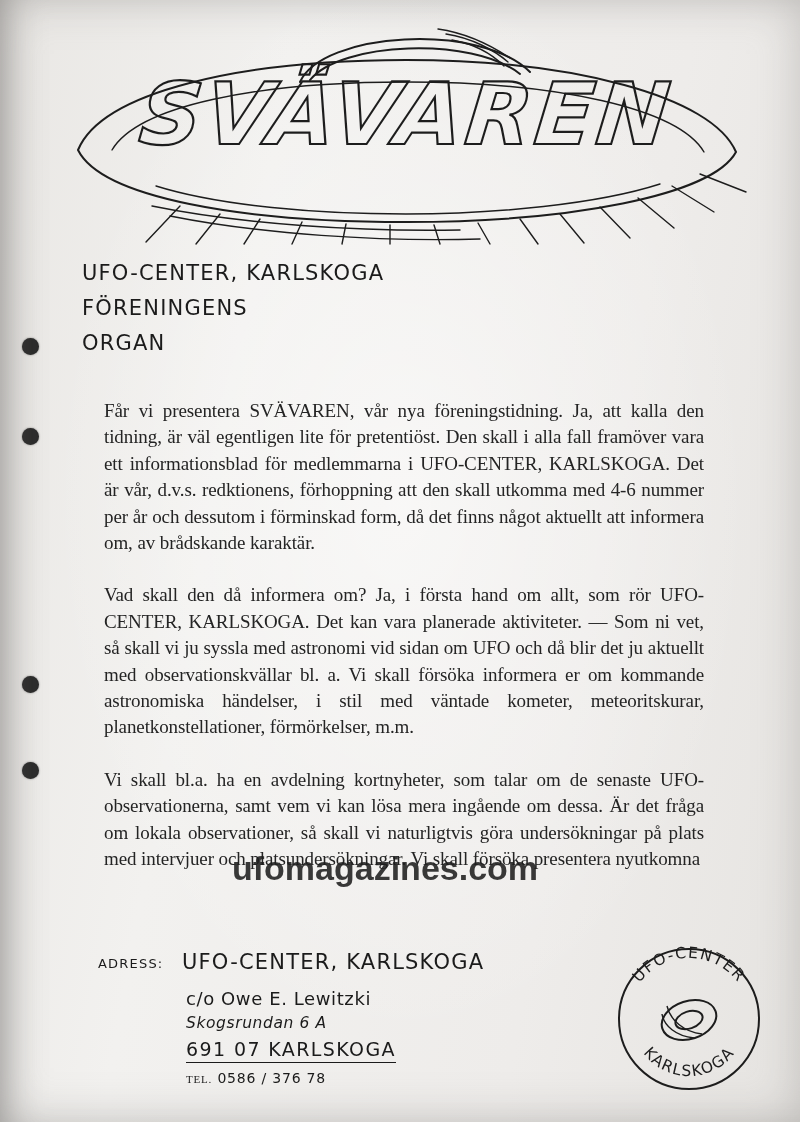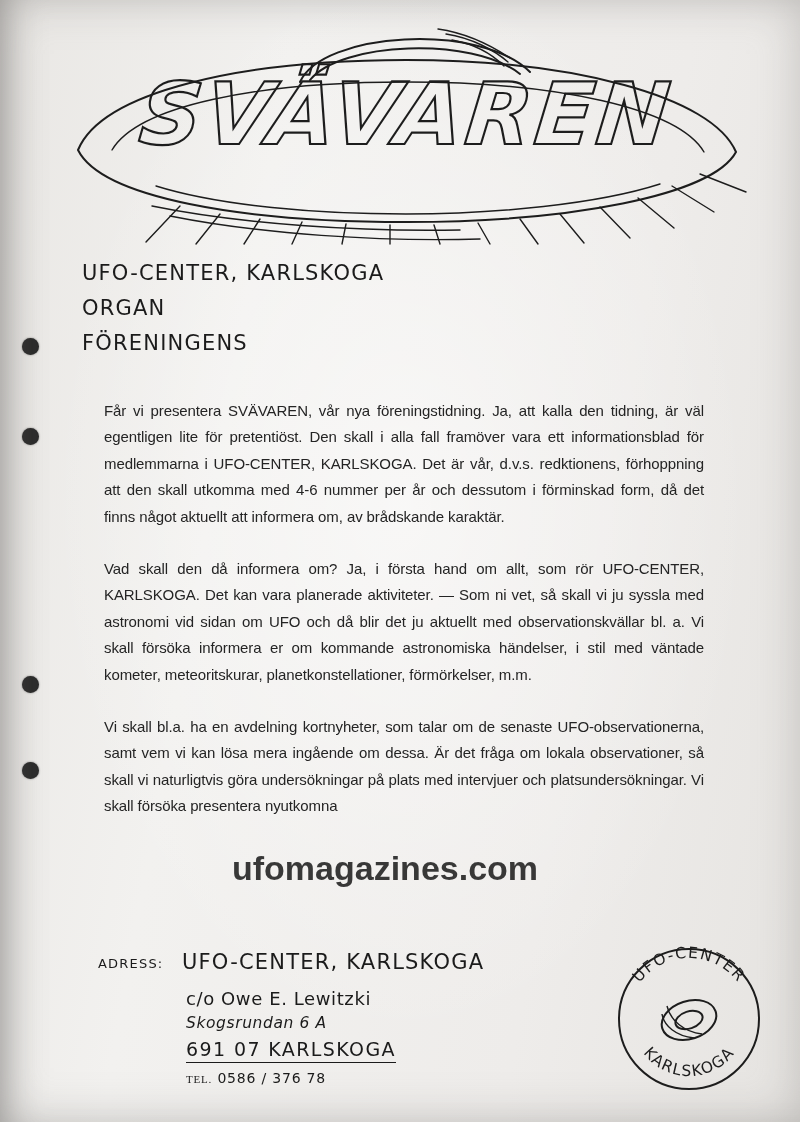--- a/index.html
+++ b/index.html
@@ -110,22 +110,22 @@
   .issue-no .big {
     font-size: 31px;
   }
 
   
   .body-text {
     position: absolute;
     left: 104px;
     top: 398px;
     width: 600px;
-    font-family: Liberation Sans, sans-serif;
-    font-size: 15px;
+    font-family: Liberation Serif, serif;
+    font-size: 19px;
     line-height: 26.4px;
     color: #242424;
     letter-spacing: -0.1px;
   }
   .body-text p {
     margin: 0 0 26px 0;
     text-align: justify;
   }
   .body-text p:last-child { margin-bottom: 4px; }
 
@@ -263,22 +263,22 @@
     </div>
   </div>
 
   <div class="hole h1"></div>
   <div class="hole h2"></div>
   <div class="hole h3"></div>
   <div class="hole h4"></div>
 
   <div class="head-block hand">
     <div class="head-line">UFO-CENTER, KARLSKOGA</div>
+    <div class="head-line">FÖRENINGENS</div>
     <div class="head-line">ORGAN</div>
-    <div class="head-line">FÖRENINGENS</div>
   </div>
 
 
   <div class="body-text">
     <p>Får vi presentera SVÄVAREN, vår nya föreningstidning. Ja, att kalla den tidning, är väl egentligen lite för pretentiöst. Den skall i alla fall framöver vara ett informationsblad för medlemmarna i UFO-CENTER, KARLSKOGA. Det är vår, d.v.s. redktionens, förhoppning att den skall utkomma med 4-6 nummer per år och dessutom i förminskad form, då det finns något aktuellt att informera om, av brådskande karaktär.</p>
     <p>Vad skall den då informera om? Ja, i första hand om allt, som rör UFO-CENTER, KARLSKOGA. Det kan vara planerade aktiviteter. — Som ni vet, så skall vi ju syssla med astronomi vid sidan om UFO och då blir det ju aktuellt med observationskvällar bl. a. Vi skall försöka informera er om kommande astronomiska händelser, i stil med väntade kometer, meteoritskurar, planetkonstellationer, förmörkelser, m.m.</p>
     <p>Vi skall bl.a. ha en avdelning kortnyheter, som talar om de senaste UFO-observationerna, samt vem vi kan lösa mera ingående om dessa. Är det fråga om lokala observationer, så skall vi naturligtvis göra undersökningar på plats med intervjuer och platsundersökningar. Vi skall försöka presentera nyutkomna</p>
   </div>
 
   <div class="watermark">ufomagazines.com</div>

